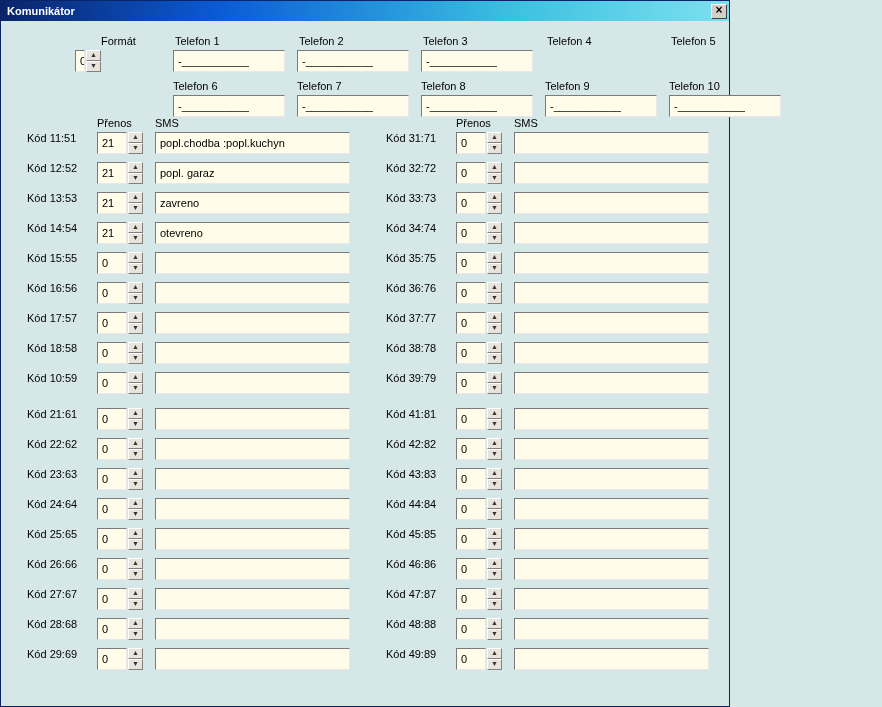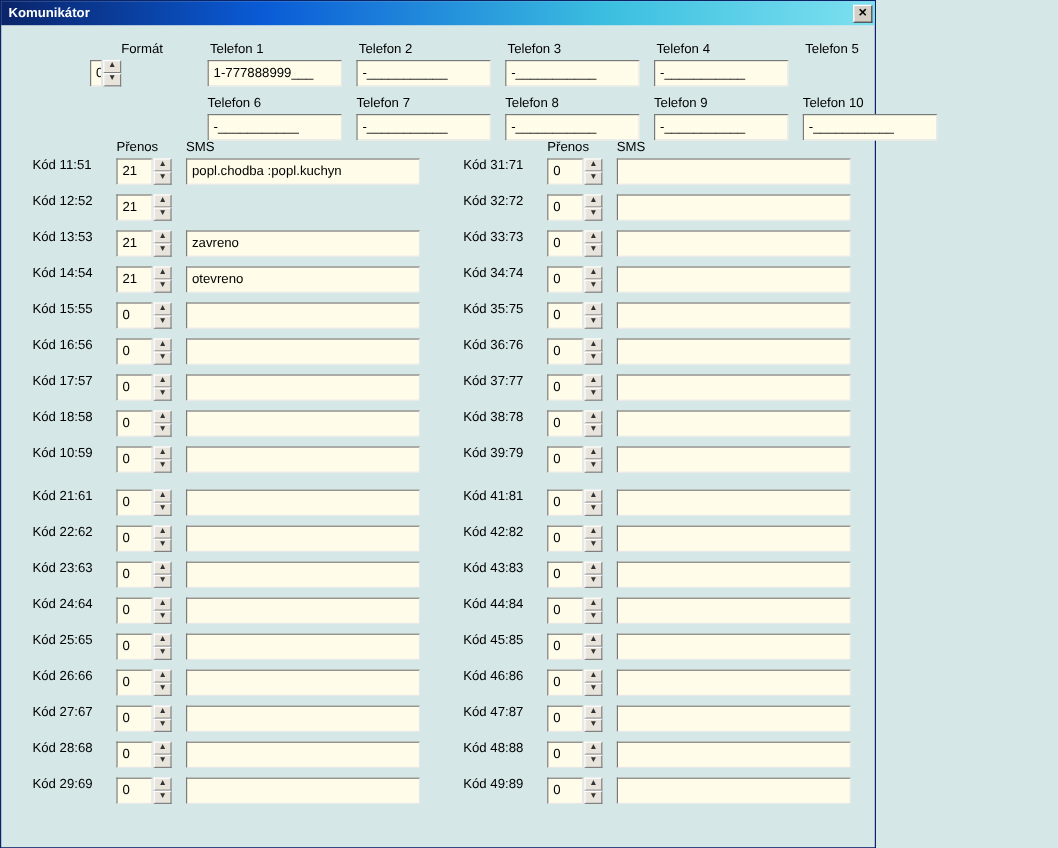--- a/index.html
+++ b/index.html
@@ -178,23 +178,20 @@
       <div class="lbl">Telefon 5</div>
 
       <div class="spinner-wrap right" style="padding-left:80px;">
         <div class="box spin-input format-input">0</div>
         <div class="spin-btns">
           <div class="sp">▲</div>
           <div class="sp">▼</div>
         </div>
       </div>
       <div>
-          <div class="box phone-box">1-777888999___</div>
-        </div>
-      <div>
           <div class="box phone-box">-___________</div>
         </div>
       <div>
           <div class="box phone-box">-___________</div>
         </div>
       <div>
           <div class="box phone-box">-___________</div>
         </div>
     </div>
 
@@ -246,20 +243,23 @@
             </div>
             <div class="row">
               <div class="r-label">Kód 12:52</div>
               <div class="r-spin">
                 <div class="box spin-input">21</div>
                 <div class="spin-btns">
                   <div class="sp">▲</div>
                   <div class="sp">▼</div>
                 </div>
               </div>
+              <div class="r-sms">
+                <div class="box sms-box">popl. garaz</div>
+              </div>
             </div>
             <div class="row">
               <div class="r-label">Kód 13:53</div>
               <div class="r-spin">
                 <div class="box spin-input">21</div>
                 <div class="spin-btns">
                   <div class="sp">▲</div>
                   <div class="sp">▼</div>
                 </div>
               </div>

